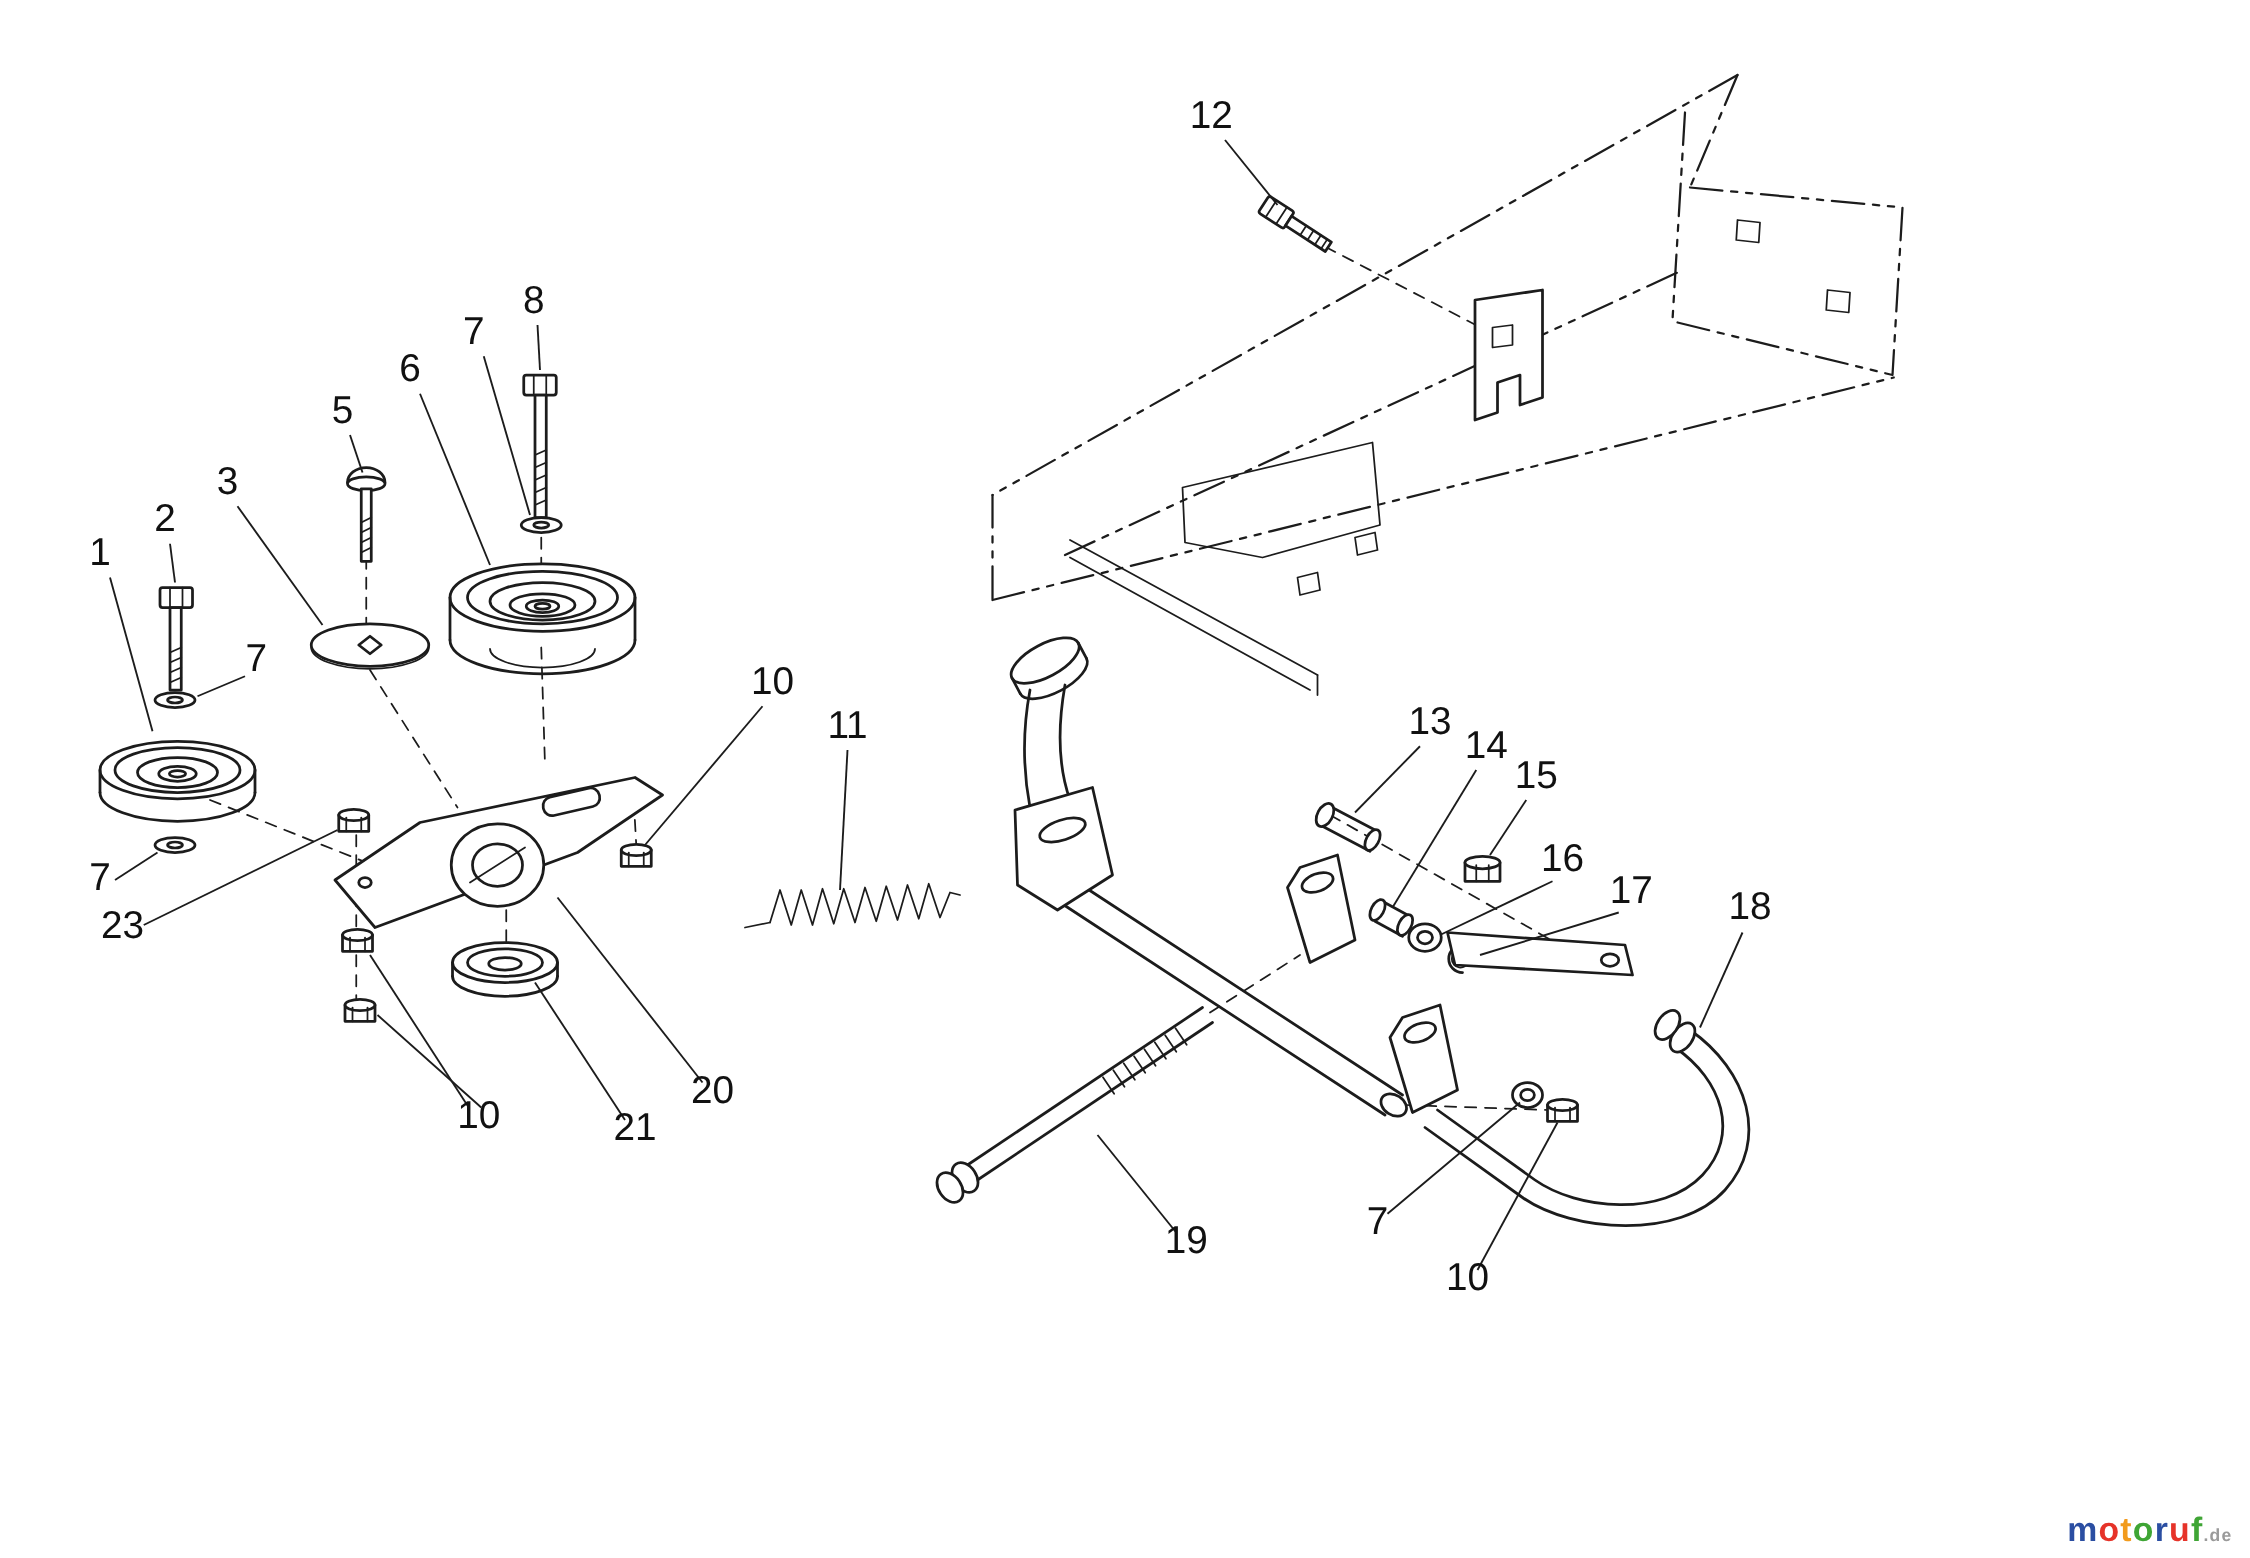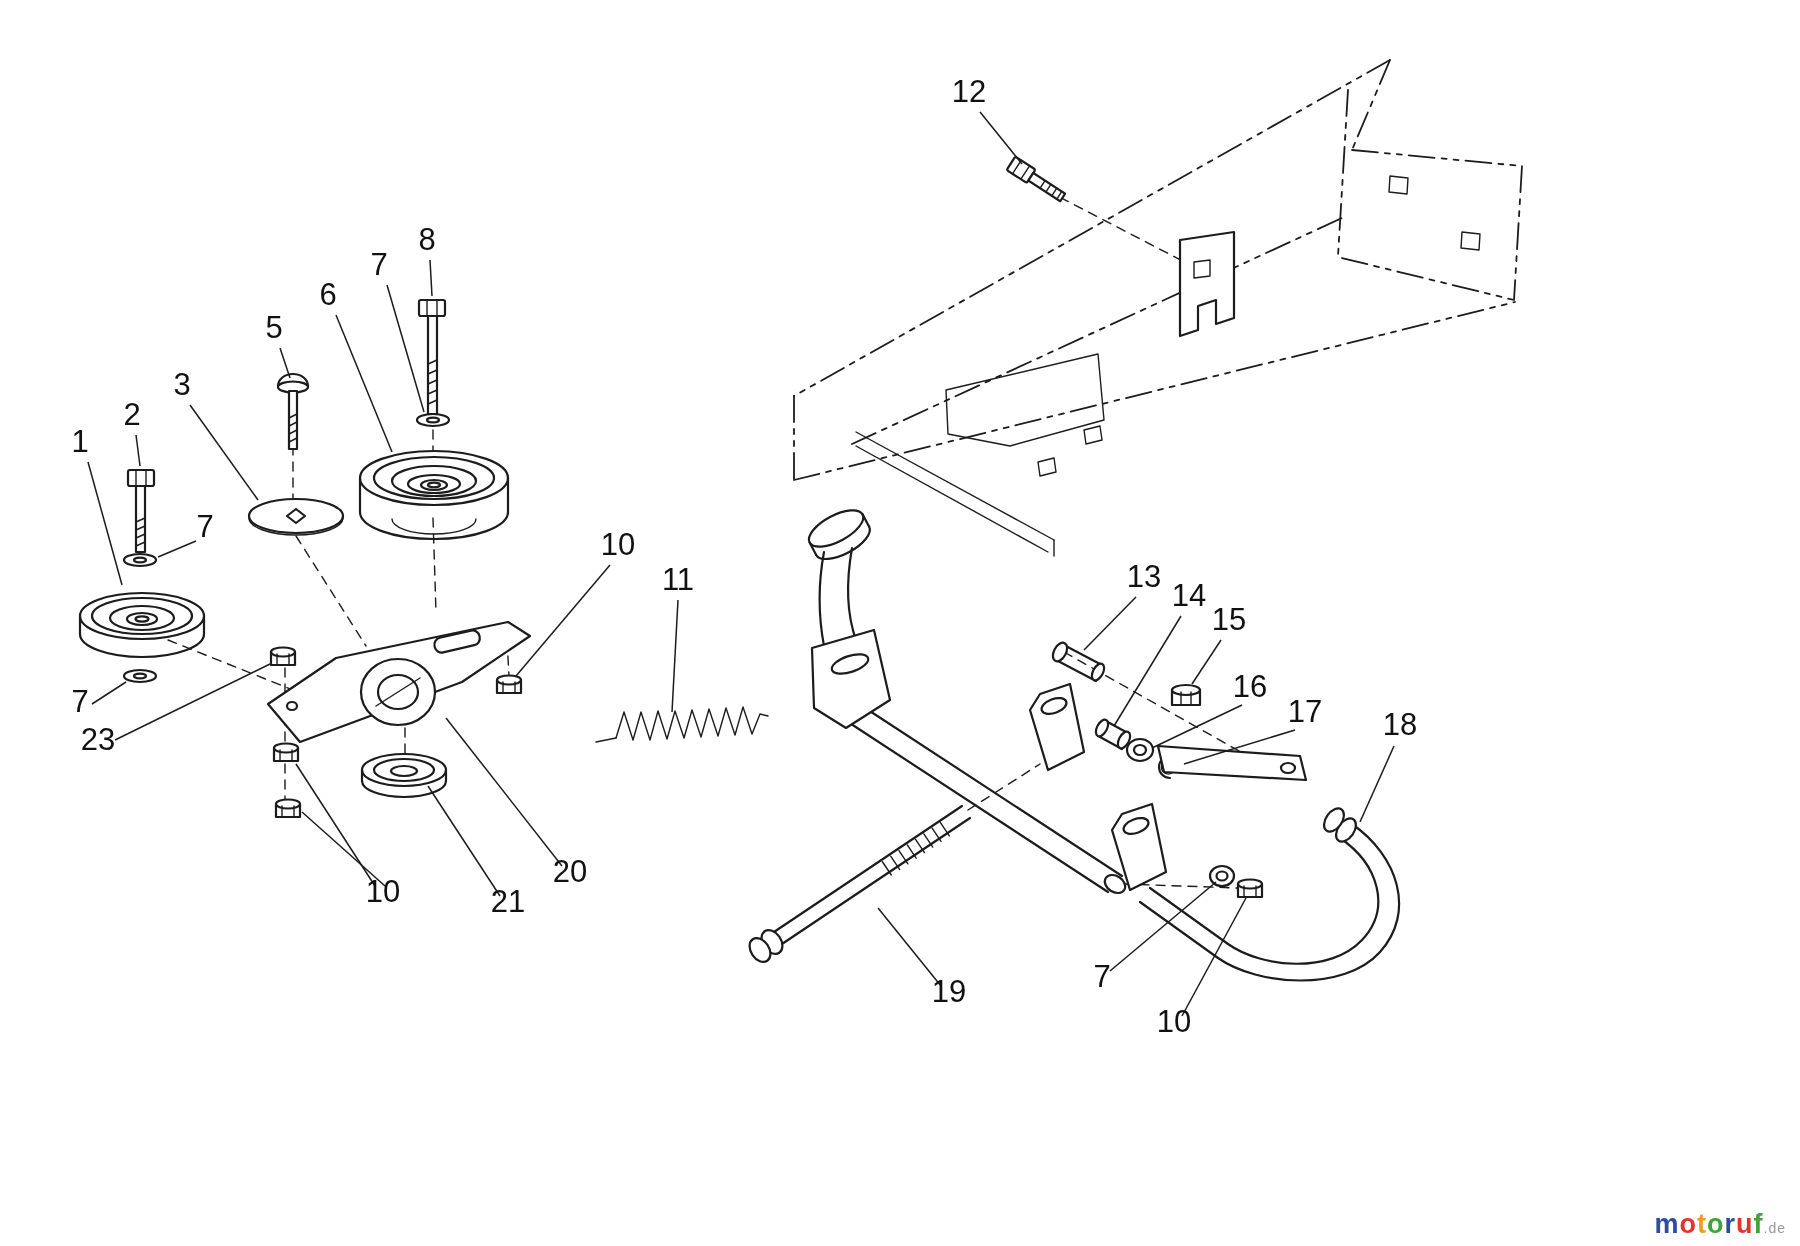--- a/index.html
+++ b/index.html
@@ -8,21 +8,21 @@
   svg{position:absolute;left:0;top:0;}
   .s{stroke:#1c1c1c;stroke-width:2.2;fill:none;stroke-linecap:round;stroke-linejoin:round;}
   .f{fill:#fff;}
   .thin{stroke-width:1.4;}
   .phantom{stroke-dasharray:26 7 5 7 5 7;stroke-width:1.8;}
   .dash{stroke-dasharray:9 7;stroke-width:1.4;}
   .lead{stroke:#1c1c1c;stroke-width:1.5;fill:none;}
   .callout{font-family:"Liberation Sans",sans-serif;font-size:31px;fill:#111;}
   .watermark{position:absolute;right:14px;bottom:6px;font-size:27px;font-weight:bold;
              letter-spacing:1px;}
-  .watermark .suffix{font-size:14px;font-weight:normal;}
+  .watermark .suffix{font-size:14px;font-weight:bold;}
 </style>
 </head>
 <body>
 
 <div class="stage">
 <svg width="1800" height="1246" viewBox="0 0 1800 1246">
 
   <g>
     <line class="s dash" x1="141" y1="494" x2="141" y2="556"></line>
     <line class="s dash" x1="293" y1="398" x2="293" y2="504"></line>

